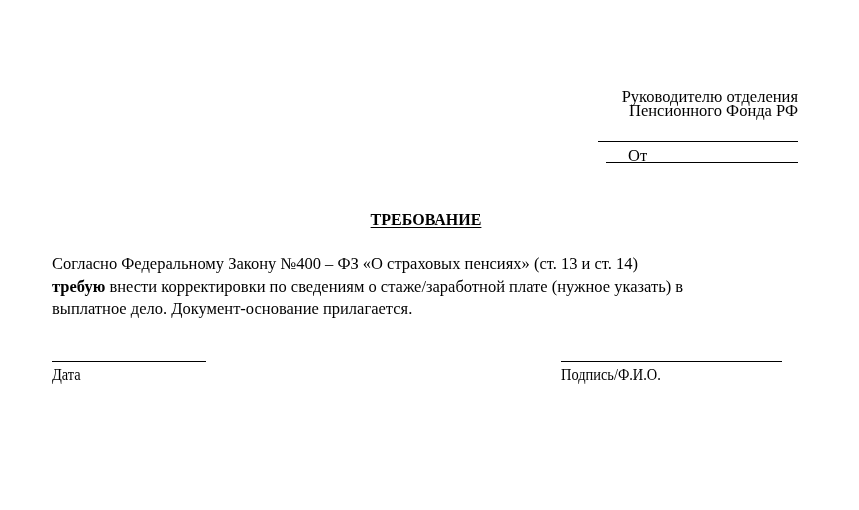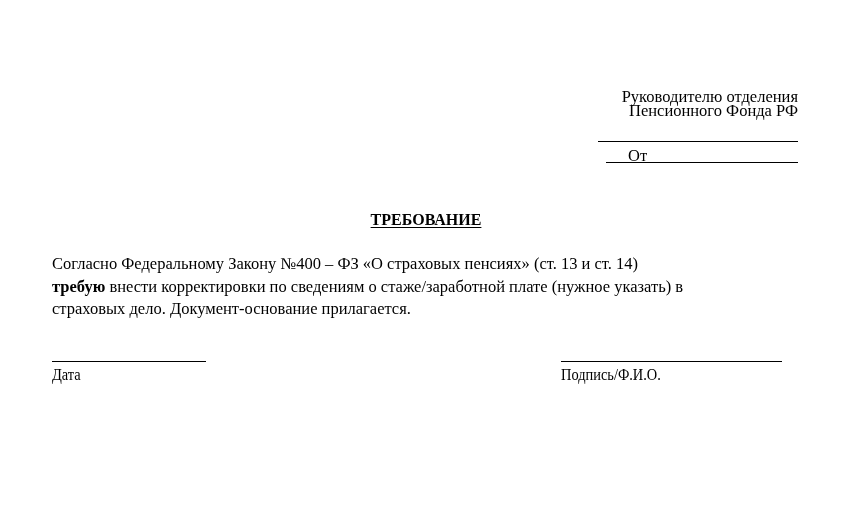--- a/index.html
+++ b/index.html
@@ -79,21 +79,21 @@
 
   <div class="hline" style="left:598px; width:200px; top:141px;"></div>
 
   <div class="abs from-label">От</div>
   <div class="hline" style="left:606px; width:192px; top:162px;"></div>
 
   <div class="abs title">ТРЕБОВАНИЕ</div>
 
   <div class="abs body-text body-line-1">Согласно Федеральному Закону №400 – ФЗ «О страховых пенсиях» (ст. 13 и ст. 14)</div>
   <div class="abs body-text body-line-2"><span class="emph">требую</span><span style="white-space:pre;"> внести корректировки по сведениям о стаже/заработной плате (нужное указать) в</span></div>
-  <div class="abs body-text body-line-3">страховых дело. Документ-основание прилагается.</div>
+  <div class="abs body-text body-line-3">выплатное дело. Документ-основание прилагается.</div>
 
   <div class="hline" style="left:52px; width:154px; top:361px;"></div>
   <div class="abs sig-label" style="left:52px;">Дата</div>
 
   <div class="hline" style="left:561px; width:221px; top:361px;"></div>
   <div class="abs sig-label" style="left:561px;">Подпись/Ф.И.О.</div>
 
 </div>
 
 </body></html>

